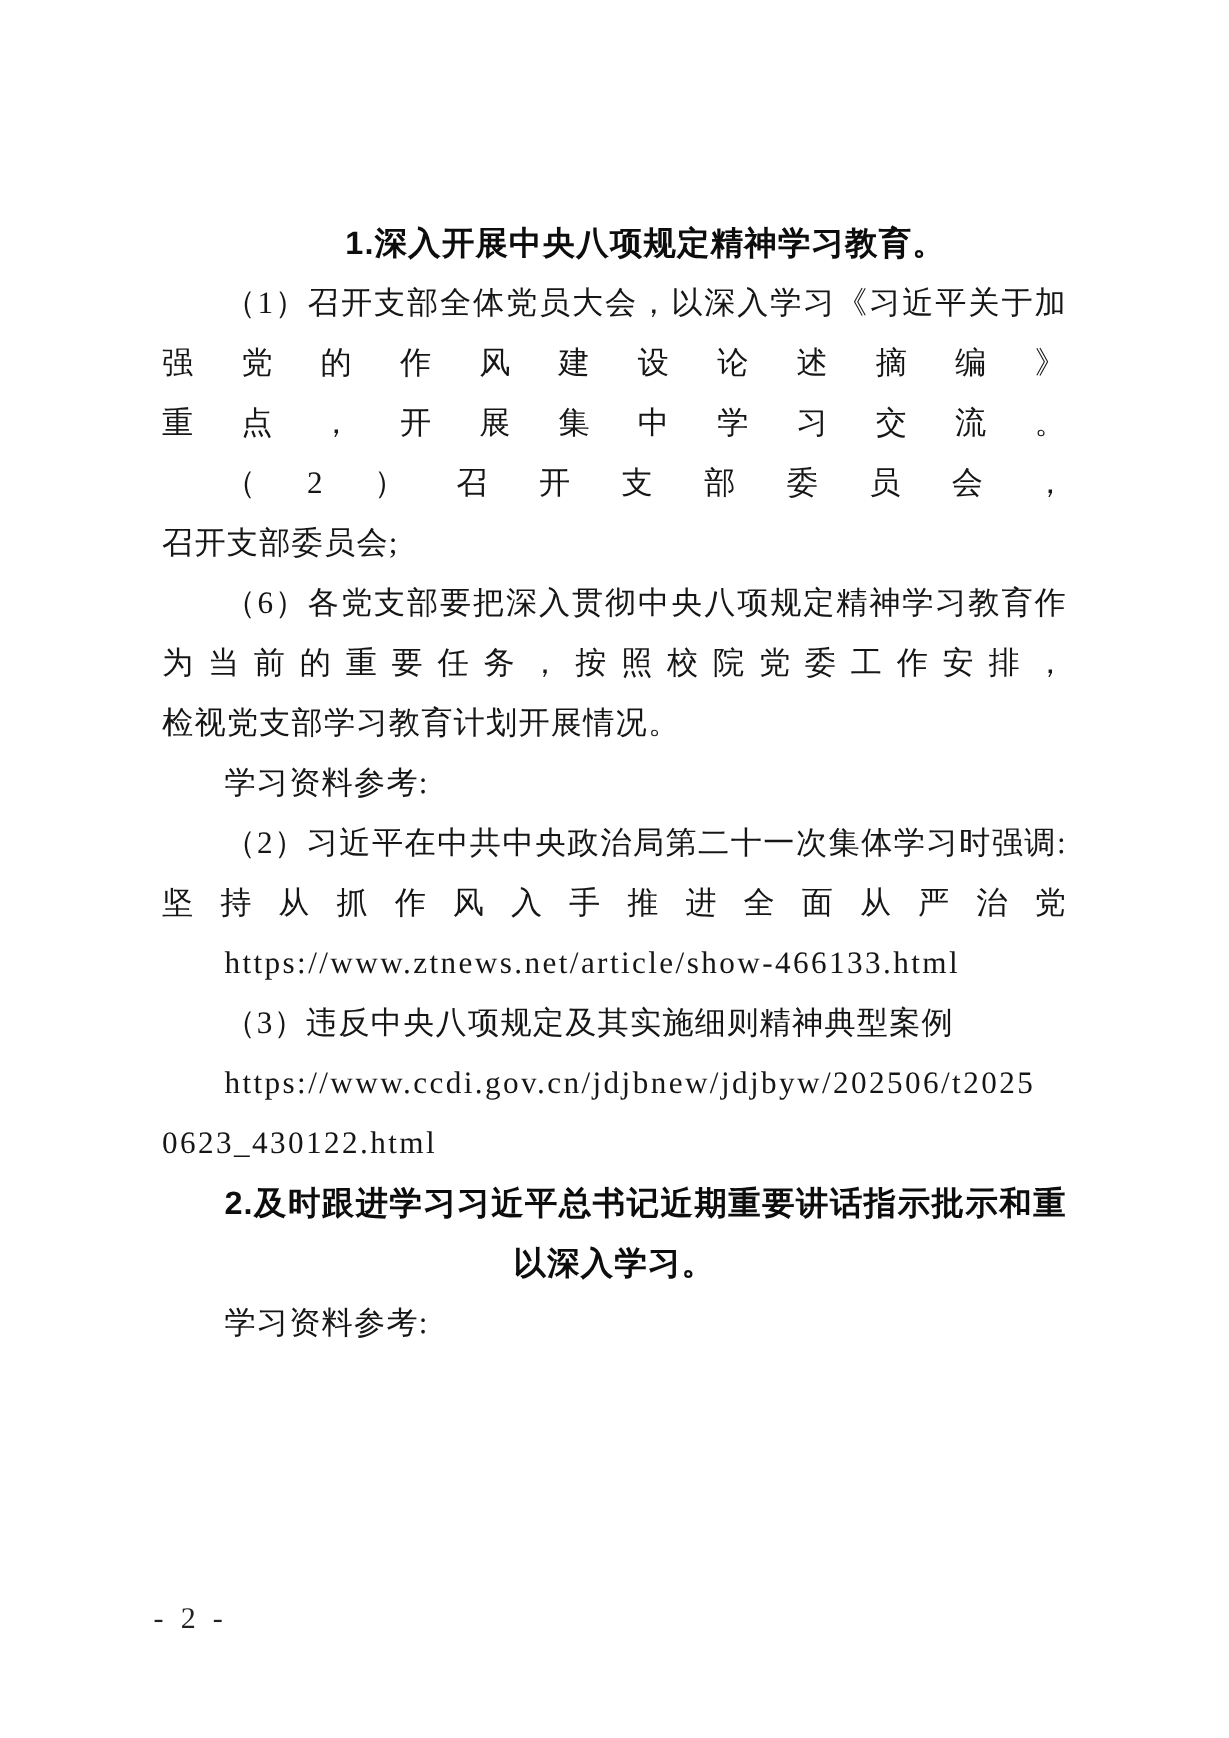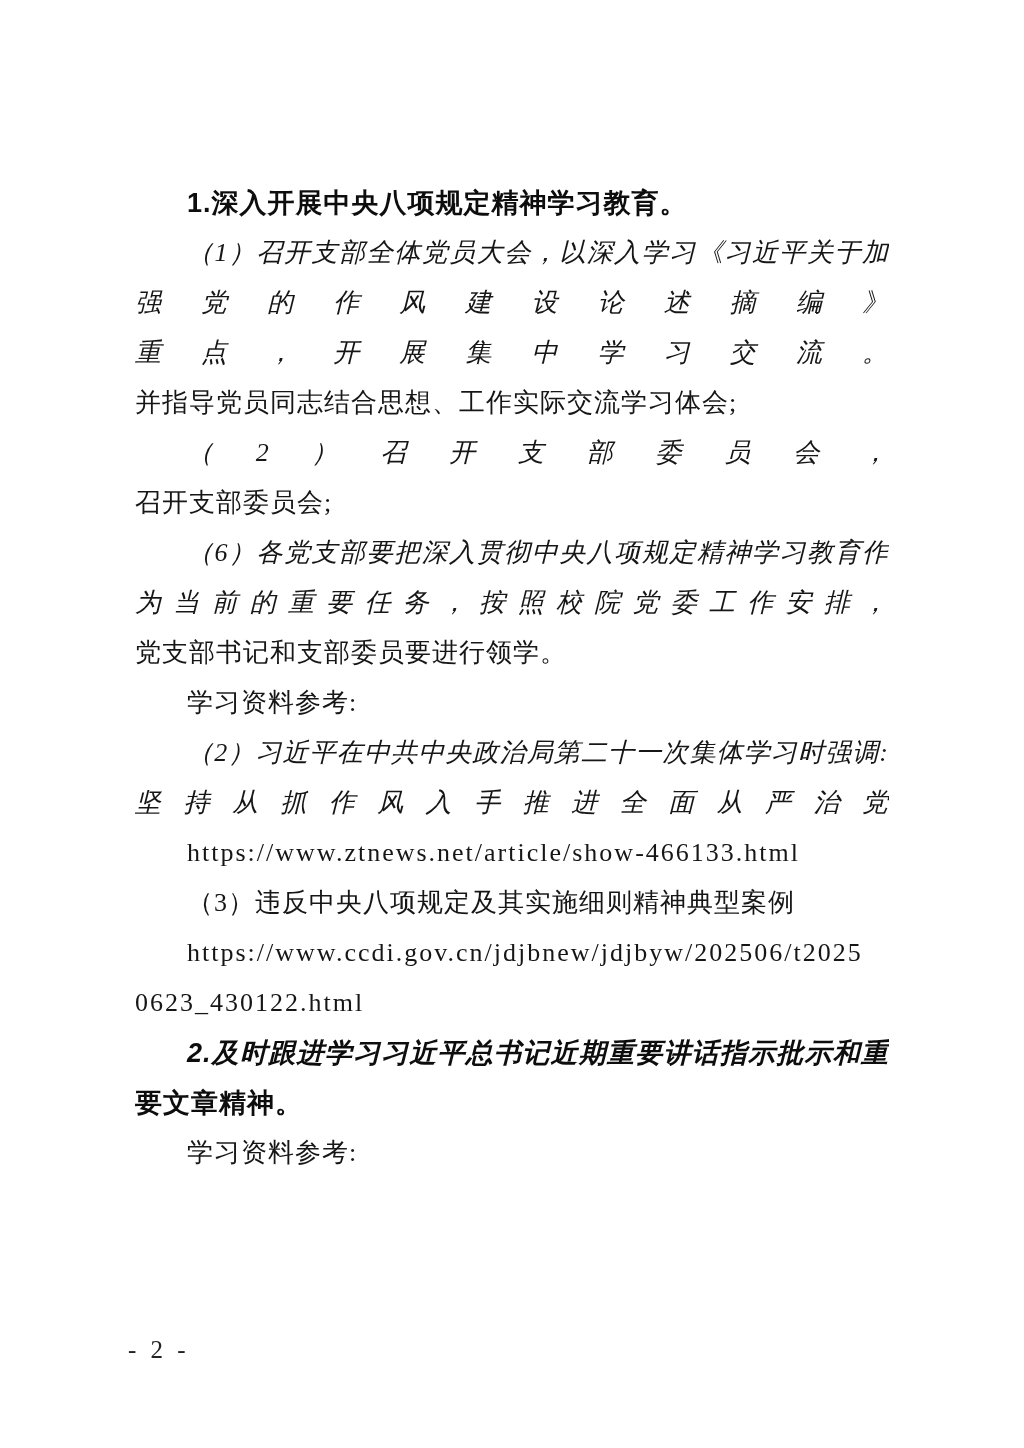--- a/index.html
+++ b/index.html
@@ -31,28 +31,28 @@
     letter-spacing:1px;
     color:#161616;
     text-align:left;
     word-break:keep-all;
     white-space:nowrap;
   }
   .line.justify {
     white-space:normal;
     text-align:justify;
     text-align-last:justify;
-    font-style:italic;
   }
   .line.indent { padding-left:52px; }
   .line.heading {
     font-family:"Liberation Sans","DejaVu Sans",sans-serif;
     font-weight:700;
     font-size:27px;
     color:#0d0d0d;
+    text-align:center;
   }
   .line.url {
     font-size:26px;
     letter-spacing:2px;
     color:#161616;
   }
   .footer {
     position:absolute;
     left:128px;
     top:1336px;
@@ -66,41 +66,40 @@
 <body>
 
 <div class="page">
   <div class="content">
 
     <div class="line heading indent">1.深入开展中央八项规定精神学习教育。</div>
 
     <div class="line indent justify">（1）召开支部全体党员大会，以深入学习《习近平关于加</div>
     <div class="line justify">强党的作风建设论述摘编》和中央八项规定及其实施细则精神为</div>
     <div class="line justify">重点，开展集中学习交流。党支部书记和支部委员要进行领学，</div>
-    <div class="line">并指导党员同志结合思想、工作实际交流学习体会;</div>
 
     <div class="line indent justify">（2）召开支部委员会，检视党支部学习教育计划开展情况，</div>
     <div class="line">召开支部委员会;</div>
 
     <div class="line indent justify">（6）各党支部要把深入贯彻中央八项规定精神学习教育作</div>
     <div class="line justify">为当前的重要任务，按照校院党委工作安排，从严从实推进深入</div>
-    <div class="line">党支部书记和支部委员要进行领学。</div>
+    <div class="line">检视党支部学习教育计划开展情况。</div>
 
     <div class="line indent">学习资料参考:</div>
     <div class="line indent justify">（2）习近平在中共中央政治局第二十一次集体学习时强调:</div>
     <div class="line justify">坚持从抓作风入手推进全面从严治党　把新时代党的自我革命要</div>
 
     <div class="line url indent">https://www.ztnews.net/article/show-466133.html</div>
 
     <div class="line indent">（3）违反中央八项规定及其实施细则精神典型案例</div>
 
     <div class="line url indent">https://www.ccdi.gov.cn/jdjbnew/jdjbyw/202506/t2025</div>
     <div class="line url">0623_430122.html</div>
 
     <div class="line heading indent justify">2.及时跟进学习习近平总书记近期重要讲话指示批示和重</div>
-    <div class="line heading">要文章精神。</div>
+    <div class="line heading">以深入学习。</div>
 
     <div class="line indent">学习资料参考:</div>
 
   </div>
 
   <div class="footer">- 2 -</div>
 </div>
 
 </body></html>

